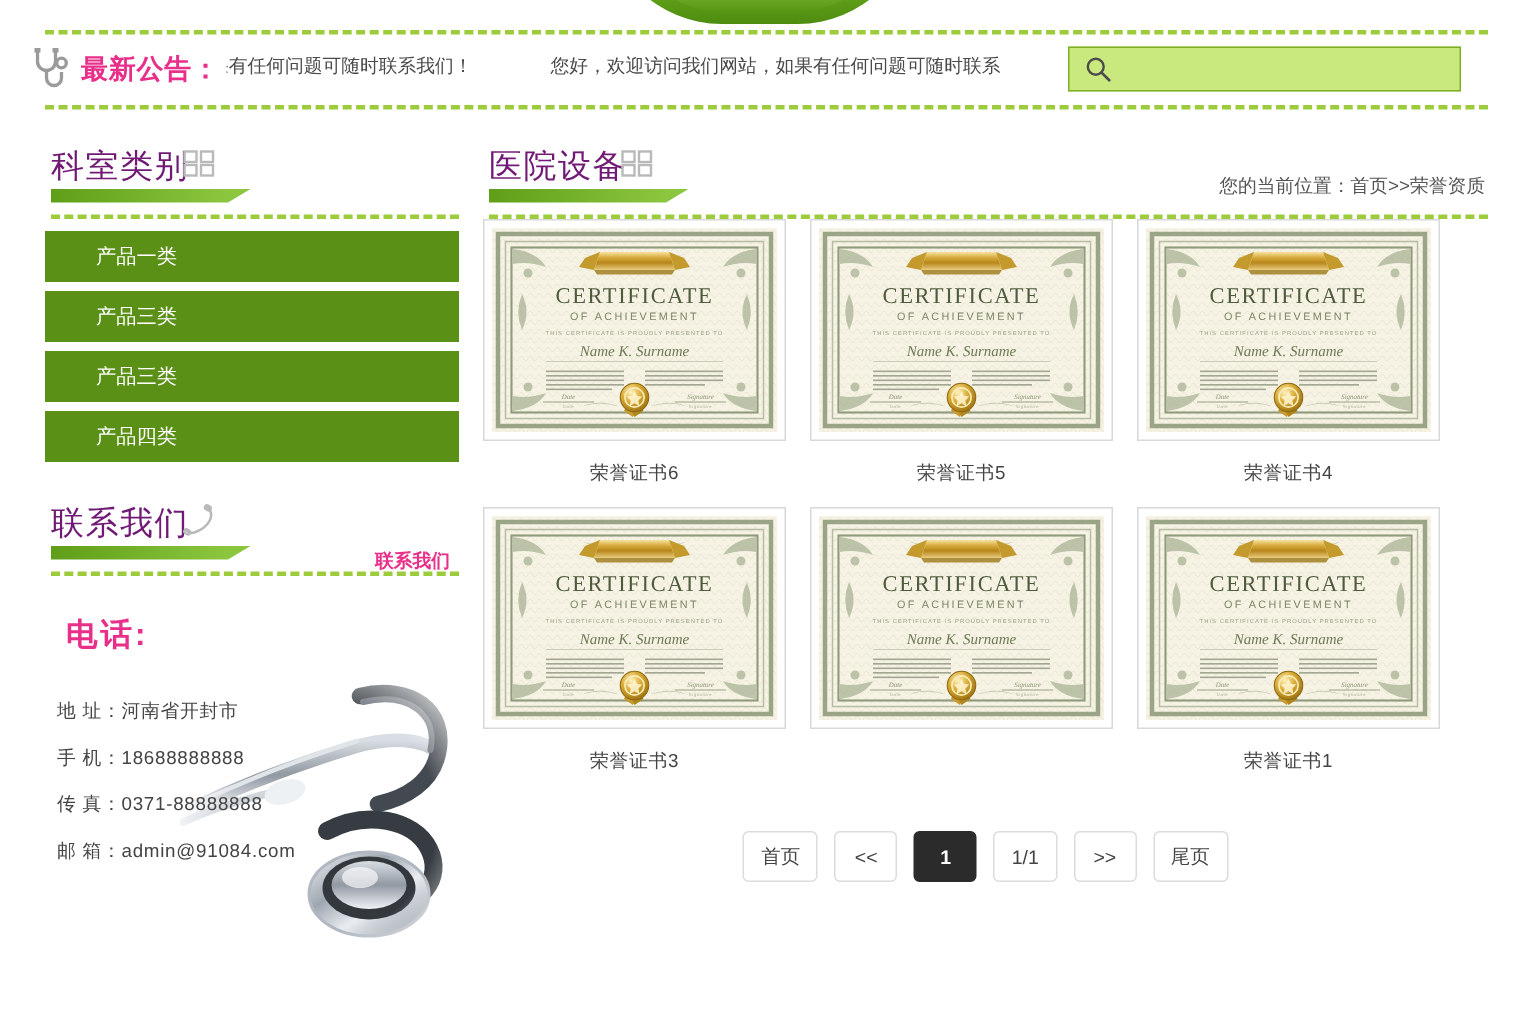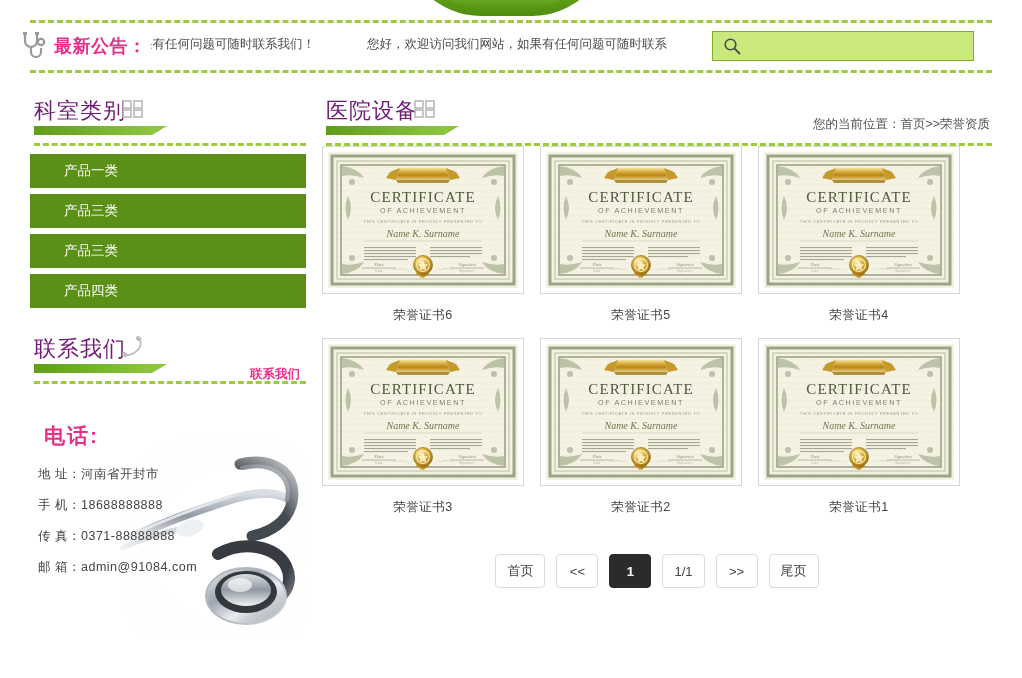--- a/index.html
+++ b/index.html
@@ -112,21 +112,21 @@
     cursor: pointer;
   }
 
   
   .contact-wrap { position: relative; margin-top: 22px; height: 232px; }
   .contact-link {
     position: absolute; right: 6px; top: -40px;
     font-size: 12.5px; color: #e8308a; text-decoration: none; font-weight: bold;
   }
   .tel-head {
-    position: absolute; left: 14px; top: 16px;
+    position: absolute; left: 14px; top: 3px;
     font-size: 21px; color: #e8308a; font-weight: bold; letter-spacing: 2px;
   }
   .contact-lines { position: absolute; left: 8px; top: 60px; z-index: 2; }
   .contact-lines div {
     font-size: 12.5px; color: #444; margin-bottom: 14px; letter-spacing: .5px;
   }
   .steth-photo {
     position: absolute; right: 0px; top: 30px; width: 186px; height: 200px;
     z-index: 1; opacity: .96;
   }
@@ -651,21 +651,20 @@
               <circle cx="95" cy="113" r="6.4" fill="none" stroke="#fbedb6" stroke-width="1.1"></circle>
               <path d="M95 108.6 l1.6 3.3 l3.6 .5 l-2.6 2.6 l.6 3.6 l-3.2 -1.7 l-3.2 1.7 l.6 -3.6 l-2.6 -2.6 l3.6 -.5 z" fill="#fff6d2" opacity=".85"></path>
               <line x1="34" y1="116" x2="68" y2="116" stroke="#9aa287" stroke-width=".7"></line>
               <text x="51" y="114" text-anchor="middle" font-family="Liberation Serif, serif" font-style="italic" font-size="4.6" fill="#8d9577">Date</text>
               <text x="51" y="120" text-anchor="middle" font-family="Liberation Sans, sans-serif" font-size="2.8" letter-spacing=".4" fill="#aab092">Date</text>
               <line x1="122" y1="116" x2="156" y2="116" stroke="#9aa287" stroke-width=".7"></line>
               <text x="139" y="114" text-anchor="middle" font-family="Liberation Serif, serif" font-style="italic" font-size="4.6" fill="#8d9577">Signature</text>
               <text x="139" y="120" text-anchor="middle" font-family="Liberation Sans, sans-serif" font-size="2.8" letter-spacing=".4" fill="#aab092">Signature</text>
             </svg>
           </div>
-          <div class="cert-label">荣誉证书2</div>
         </div>
         <div class="cert-card">
           <div class="cert-frame">
             <svg viewBox="0 0 190 136" preserveAspectRatio="none">
               <defs>
                 <linearGradient id="goldc5" x1="0" y1="0" x2="0" y2="1">
                   <stop offset="0%" stop-color="#f7e2a0"></stop>
                   <stop offset="35%" stop-color="#d4a433"></stop>
                   <stop offset="60%" stop-color="#b8861c"></stop>
                   <stop offset="100%" stop-color="#e8cd7c"></stop>

